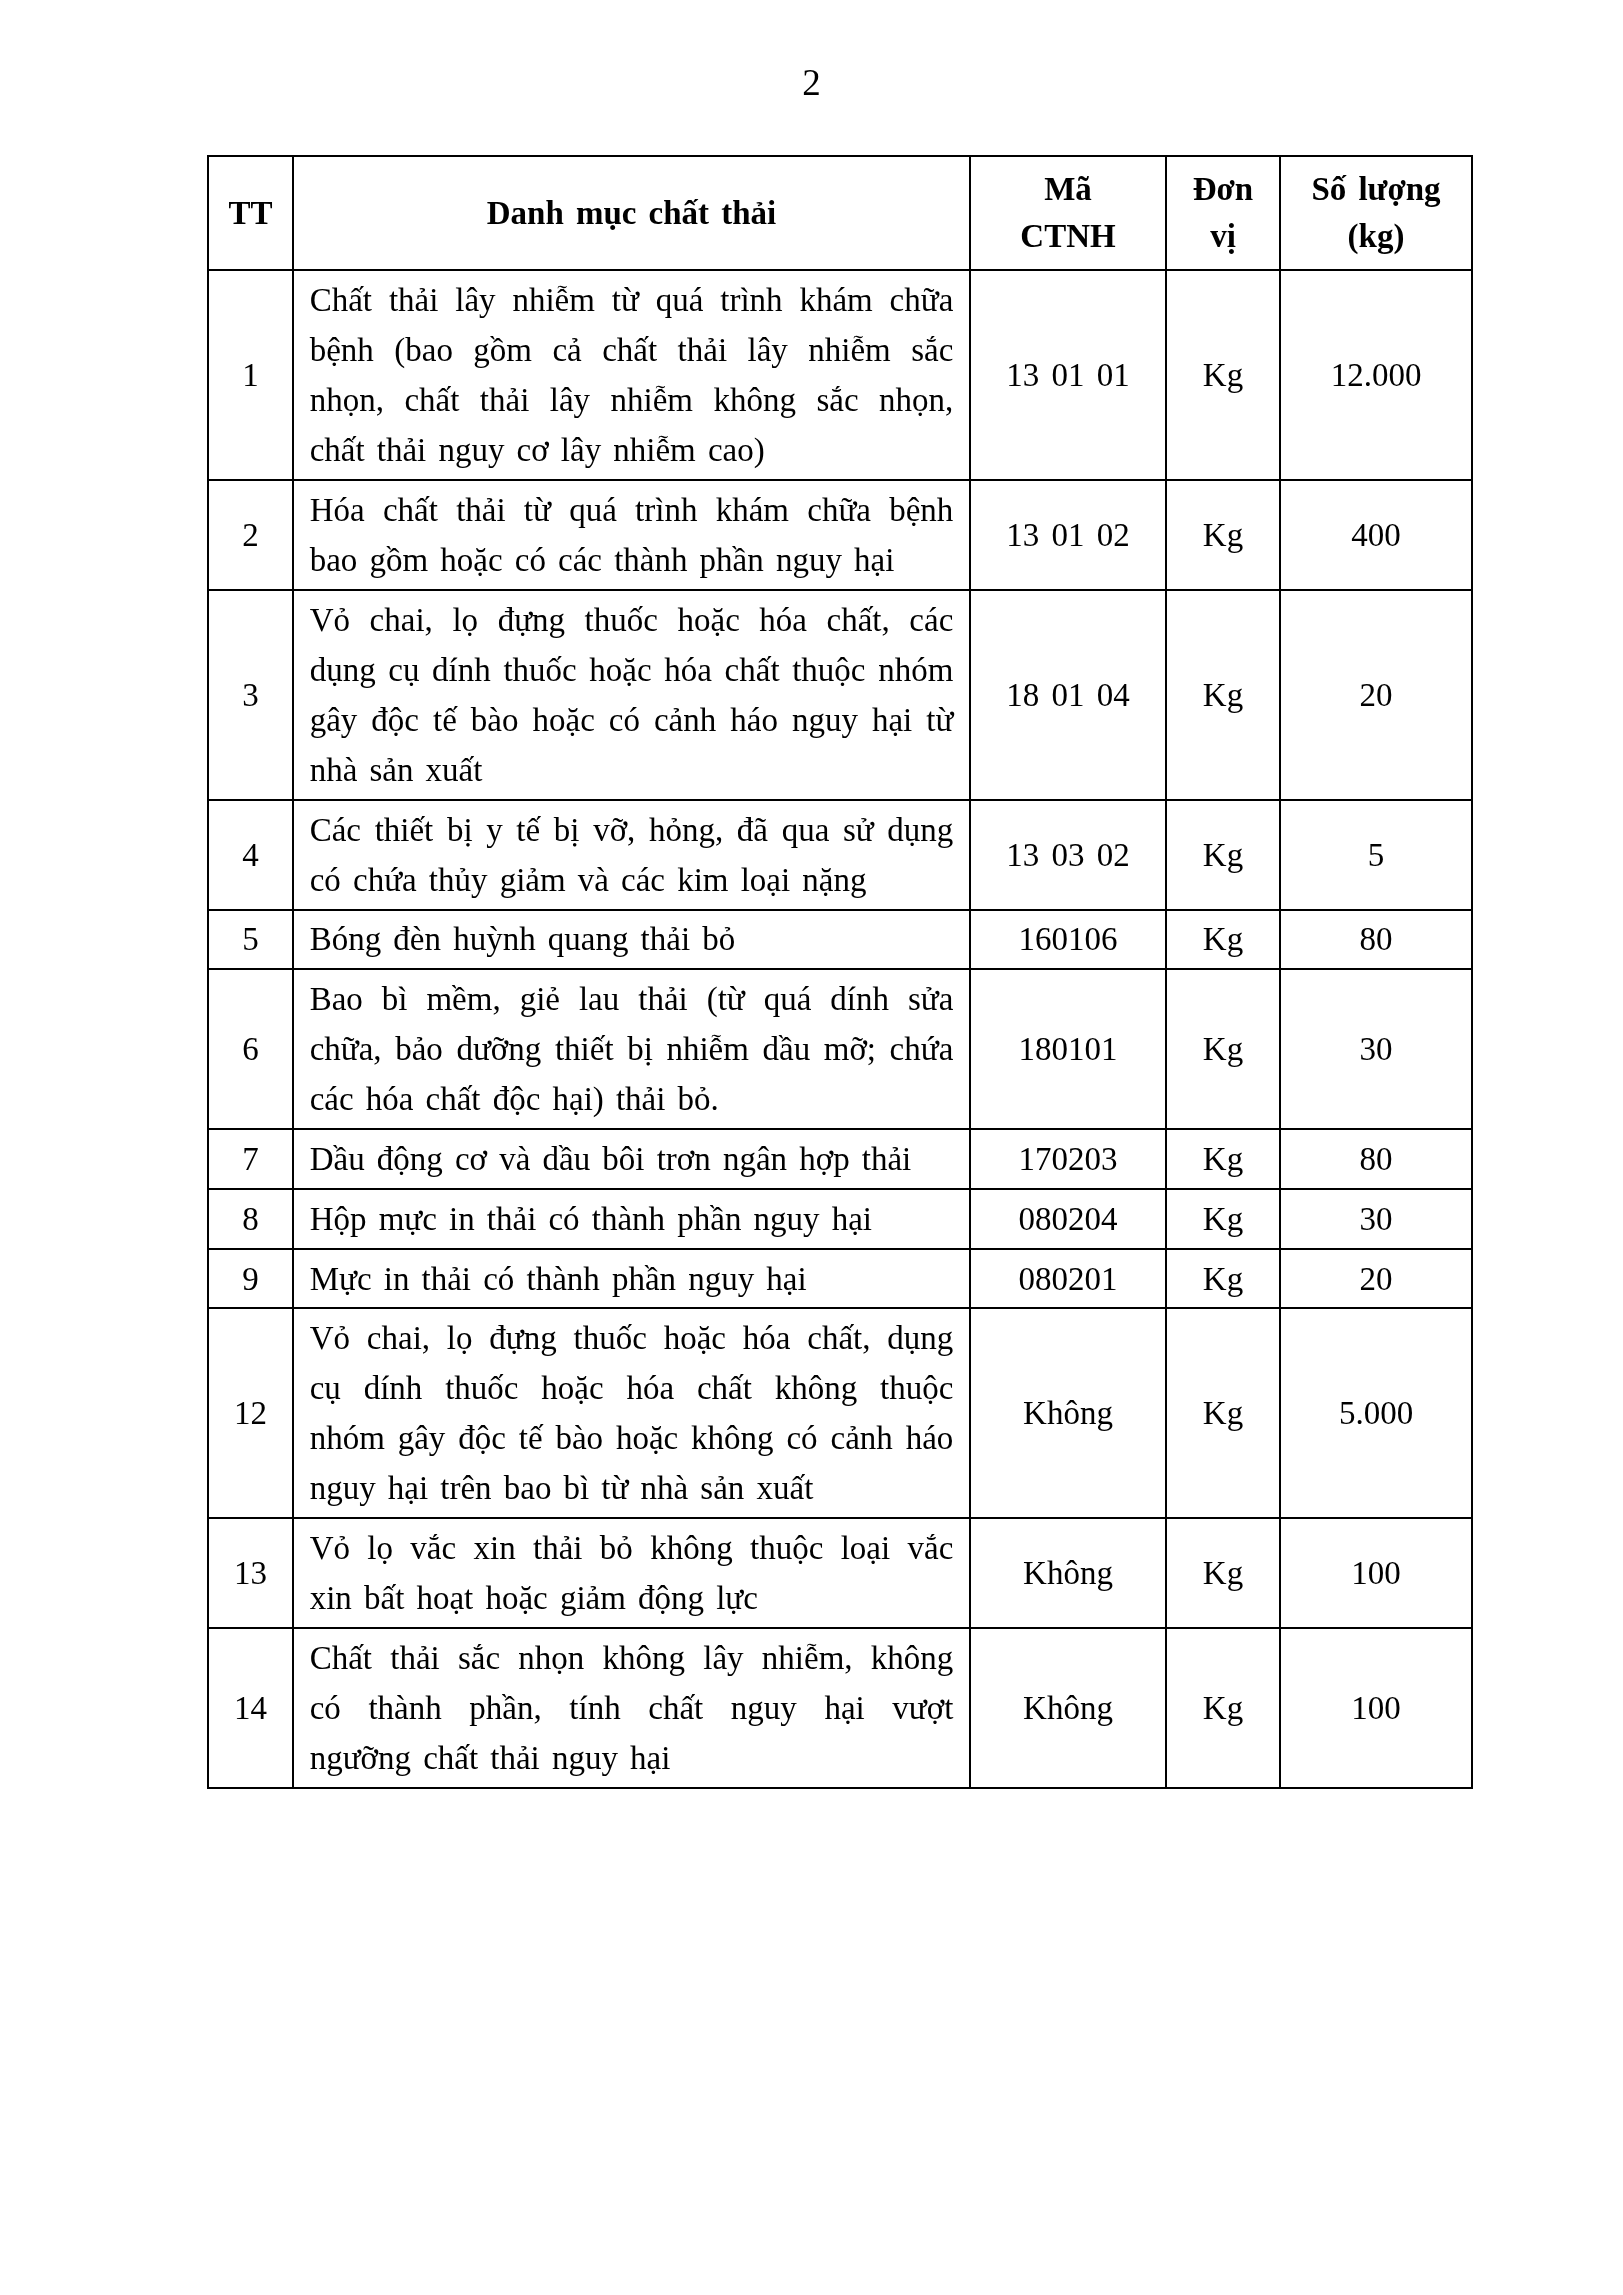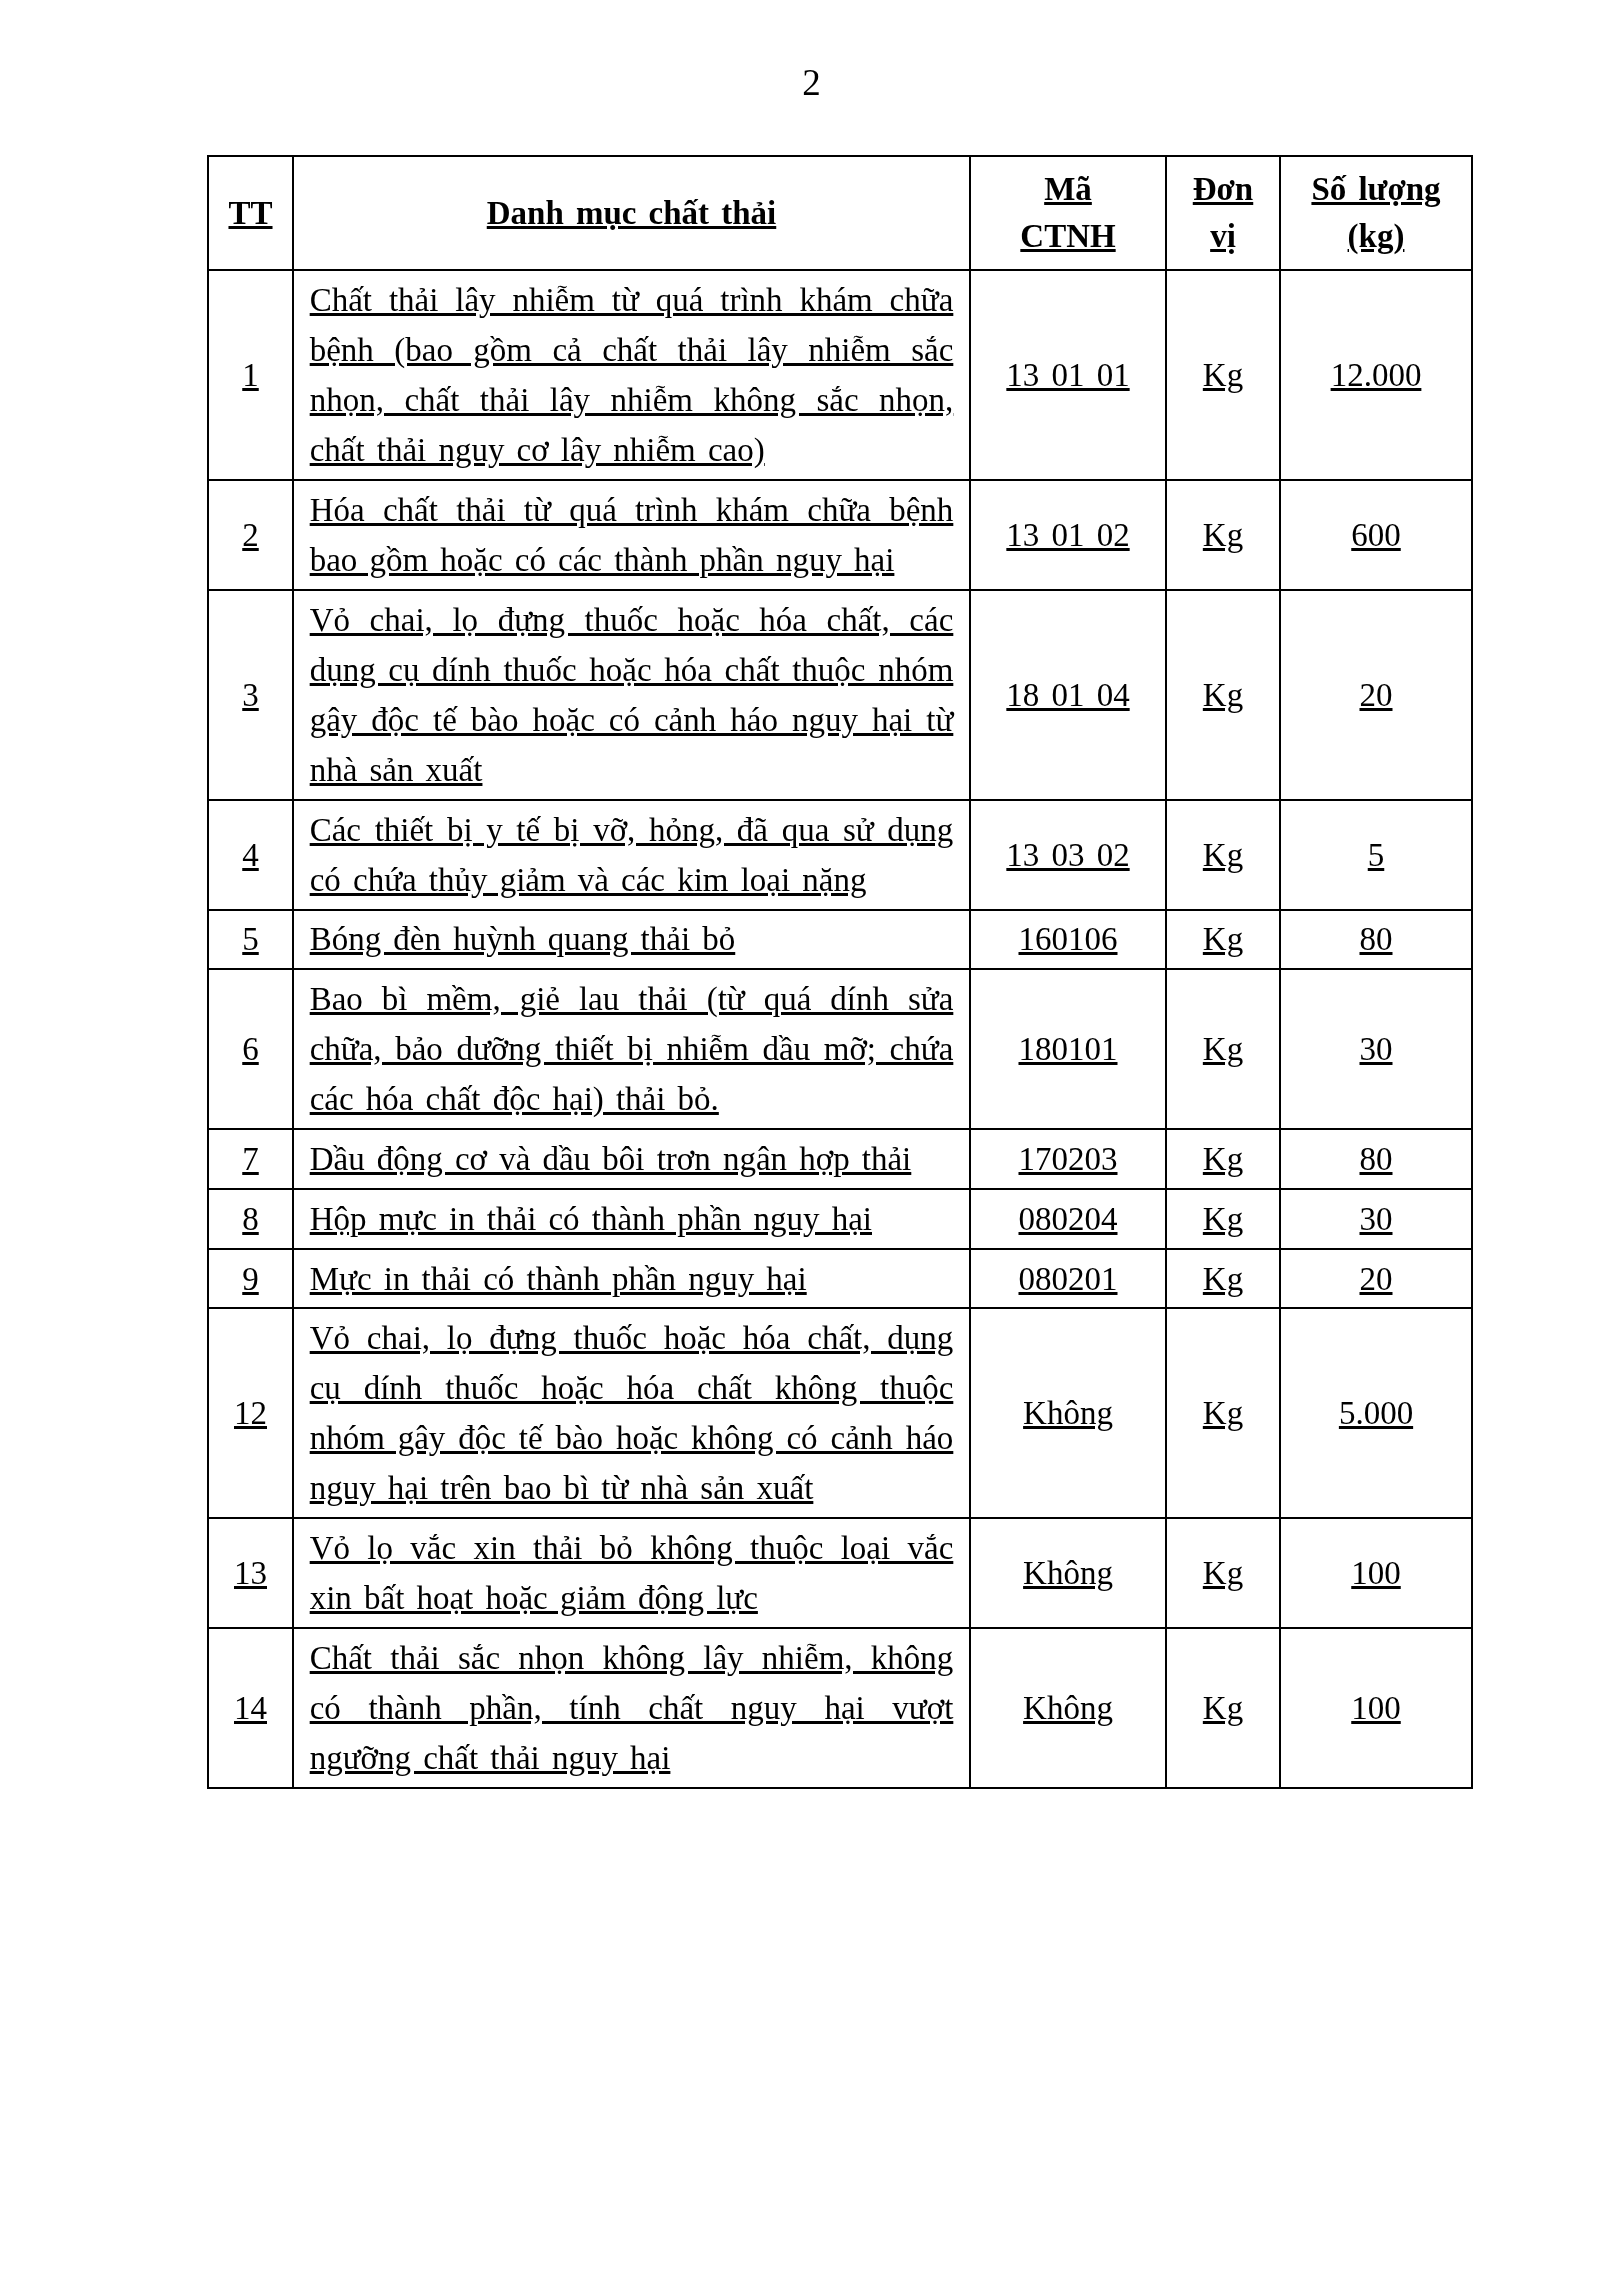--- a/index.html
+++ b/index.html
@@ -26,21 +26,20 @@
     line-height: 1.1;
   }
   table.waste-table {
     position: absolute;
     left: 207px;
     top: 155px;
     width: 1265px;
     border-collapse: collapse;
     table-layout: fixed;
     border: 2.6px solid #000000;
-    text-decoration: underline;
   }
   .waste-table th,
   .waste-table td {
     border: 2px solid #000000;
     border-top-width: 2.6px;
     border-bottom-width: 2.6px;
     vertical-align: middle;
     font-size: 33px;
     line-height: 50px;
     padding: 3.9px 6.5px;
@@ -102,21 +101,21 @@
       <td class="c-name">Chất thải lây nhiễm từ quá trình khám chữa bệnh (bao gồm cả chất thải lây nhiễm sắc nhọn, chất thải lây nhiễm không sắc nhọn, chất thải nguy cơ lây nhiễm cao)</td>
       <td class="c-code">13 01 01</td>
       <td class="c-unit">Kg</td>
       <td class="c-qty">12.000</td>
     </tr>
         <tr>
       <td class="c-tt">2</td>
       <td class="c-name">Hóa chất thải từ quá trình khám chữa bệnh bao gồm hoặc có các thành phần nguy hại</td>
       <td class="c-code">13 01 02</td>
       <td class="c-unit">Kg</td>
-      <td class="c-qty">600</td>
+      <td class="c-qty">400</td>
     </tr>
         <tr>
       <td class="c-tt">3</td>
       <td class="c-name">Vỏ chai, lọ đựng thuốc hoặc hóa chất, các dụng cụ dính thuốc hoặc hóa chất thuộc nhóm gây độc tế bào hoặc có cảnh háo nguy hại từ nhà sản xuất</td>
       <td class="c-code">18 01 04</td>
       <td class="c-unit">Kg</td>
       <td class="c-qty">20</td>
     </tr>
         <tr>
       <td class="c-tt">4</td>

